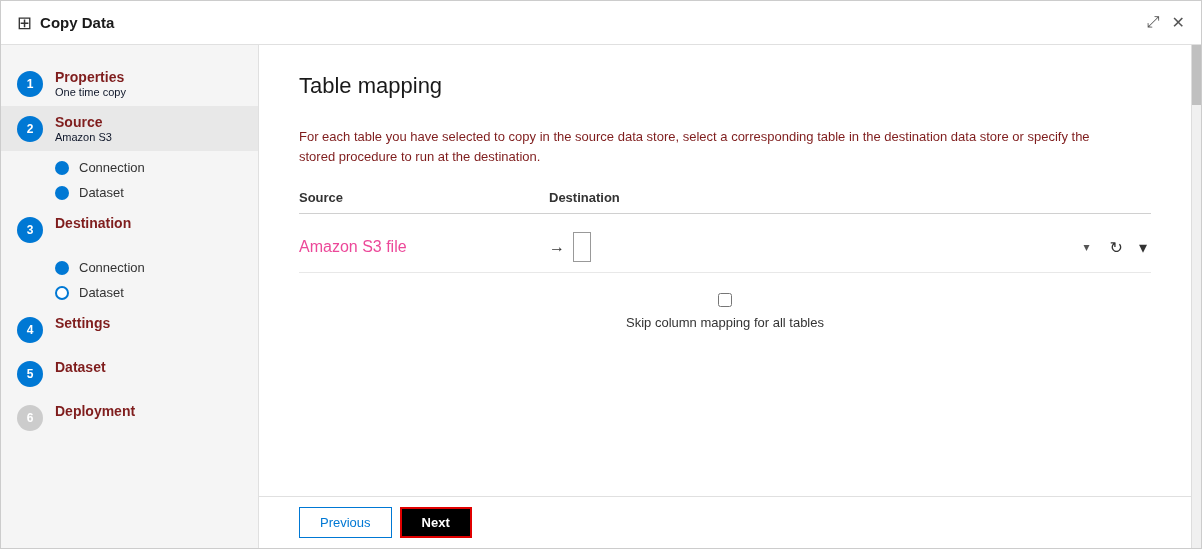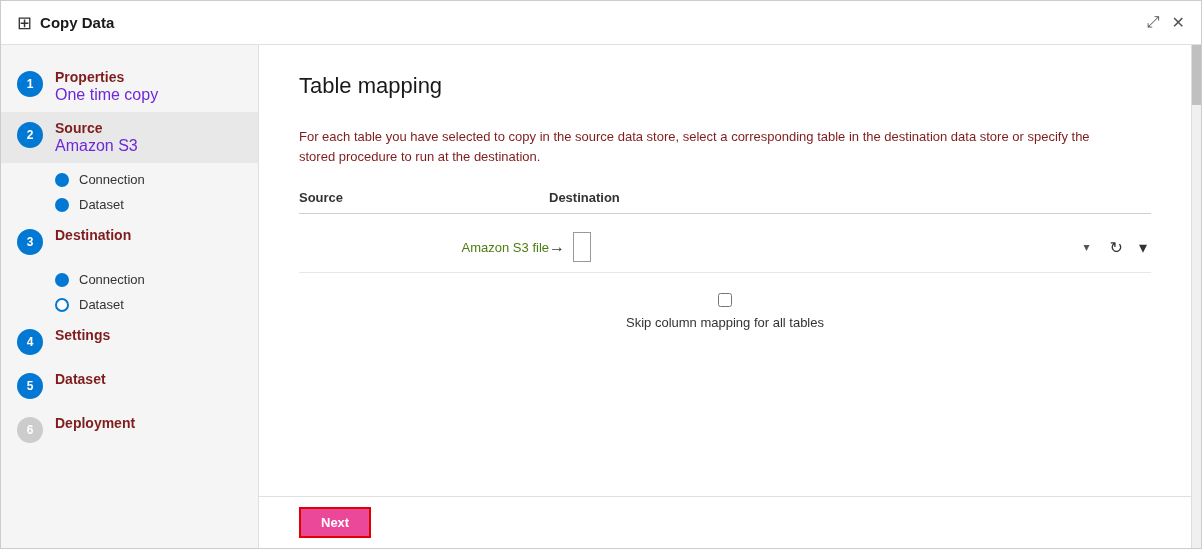--- a/index.html
+++ b/index.html
@@ -100,22 +100,22 @@
     }
     .sidebar-item-content {
       margin-left: 12px;
     }
     .sidebar-item-label {
       font-size: 14px;
       font-weight: 600;
       color: #7f1d1d;
     }
     .sidebar-item-sub {
-      font-size: 16px;
-      color: #6d28d9;
+      font-size: 11px;
+      color: #0f172a;
       margin-top: 1px;
     }
     .sidebar-sub-items {
       padding-left: 54px;
       display: flex;
       flex-direction: column;
       gap: 4px;
       margin-top: 6px;
       margin-bottom: 4px;
     }
@@ -187,26 +187,25 @@
       color: #333;
     }
     .table-row {
       display: flex;
       align-items: center;
       padding: 10px 0;
       border-bottom: 1px solid #e8e8e8;
     }
     .source-label {
       width: 250px;
-      font-size: 13px;
-      color: #4d7c0f;
+      font-size: 16px;
+      color: #ec4899;
       display: flex;
       align-items: center;
       gap: 10px;
-      justify-content: flex-end;
     }
     .arrow-icon {
       font-size: 16px;
       color: #333;
       margin-right: 8px;
     }
     .destination-select-wrapper {
       flex: 1;
       display: flex;
       align-items: center;
@@ -284,21 +283,21 @@
       border: 1px solid #0078d4;
       background: #fff;
       color: #0078d4;
       font-size: 13px;
       cursor: pointer;
       min-width: 90px;
     }
     .btn-next {
       padding: 6px 20px;
       border: 2px solid #e00000;
-      background: #ec4899;
+      background: #000000;
       color: #fff;
       font-size: 13px;
       cursor: pointer;
       min-width: 70px;
       font-weight: 600;
     }
     .scrollbar-right {
       width: 10px;
       background: #f0f0f0;
       border-left: 1px solid #ddd;
@@ -423,20 +422,21 @@
           </div>
         </div>
 
         <div class="checkbox-row">
           <input type="checkbox" id="skip-mapping" style="">
           <label for="skip-mapping" class="checkbox-label">Skip column mapping for all tables</label>
         </div>
       </div>
 
       <div class="footer">
+        <button class="btn-previous">Previous</button>
         <button class="btn-next">Next</button>
       </div>
     </div>
 
     <div class="scrollbar-right">
       <div class="scrollbar-thumb"></div>
     </div>
   </div>
 </div>
 

